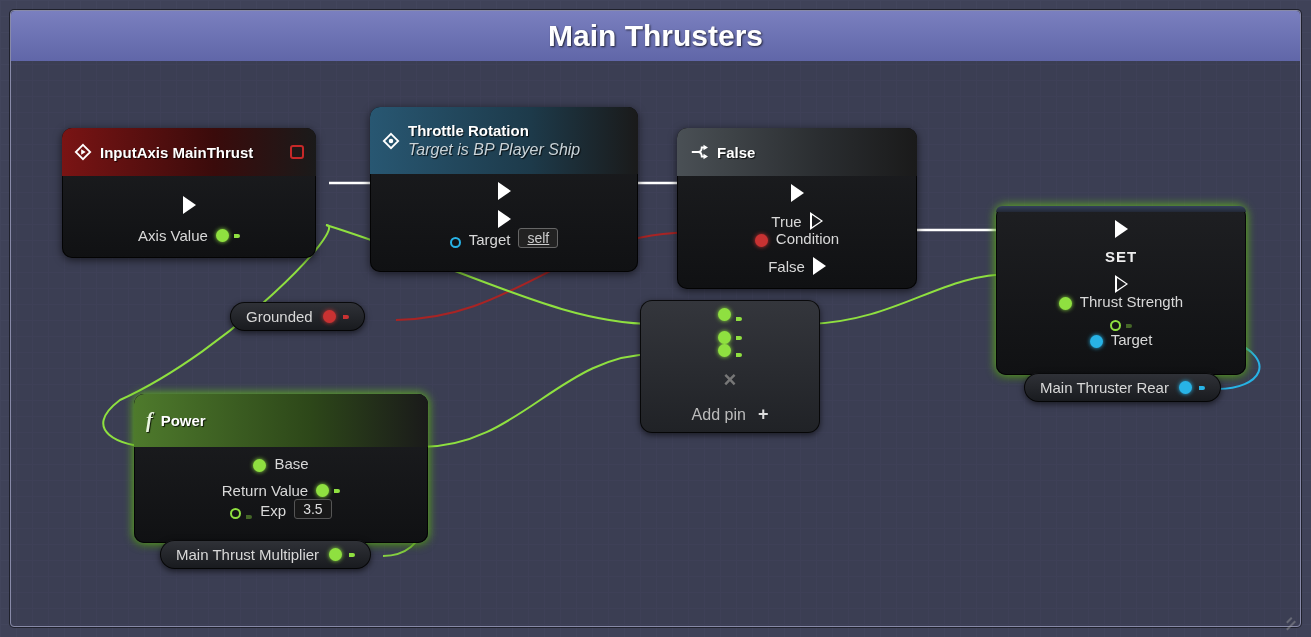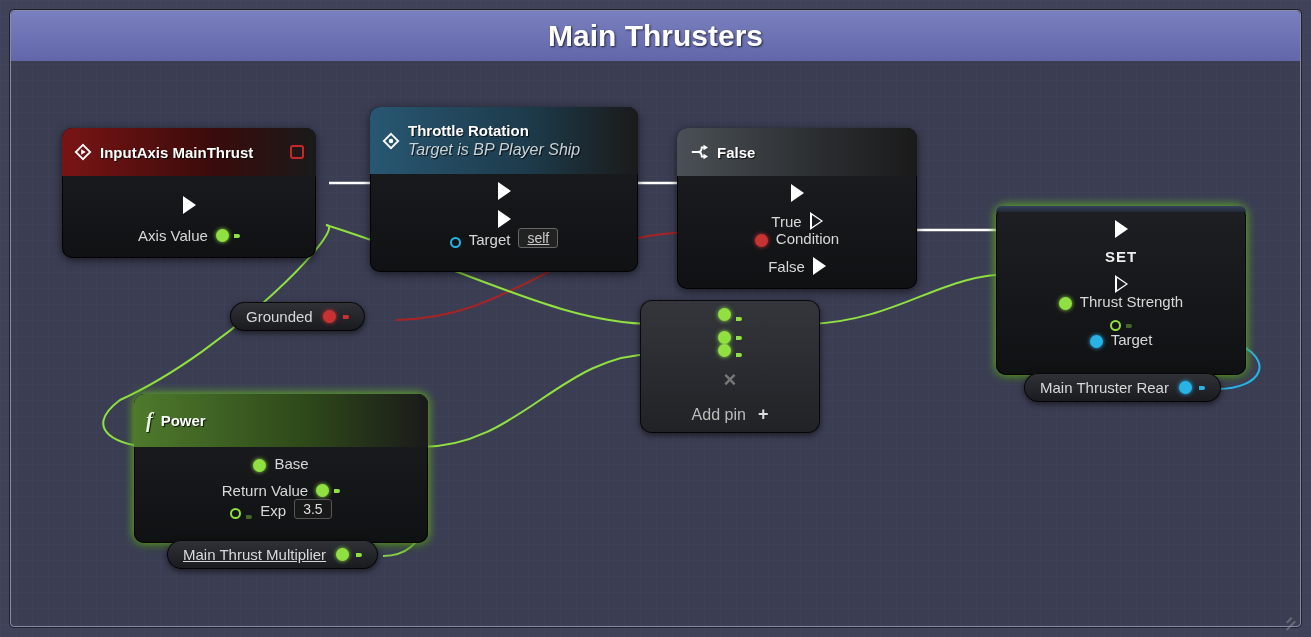--- a/index.html
+++ b/index.html
@@ -371,21 +371,21 @@
     </span>
   </div>
 </div>
 
 <div class="pill" style="left:230px; top:302px;">
   <span>Grounded</span>
   <span class="pin red"></span>
     <span class="pin-tail r"></span>
 </div>
 
-<div class="pill" style="left:167px; top:540px;text-decoration:underline;">
+<div class="pill" style="left:160px; top:540px;">
   <span>Main Thrust Multiplier</span>
   <span class="pin green"></span>
     <span class="pin-tail g"></span>
 </div>
 
 <div class="pill" style="left:1024px; top:373px;">
   <span>Main Thruster Rear</span>
   <span class="pin blue"></span>
     <span class="pin-tail b"></span>
 </div>

